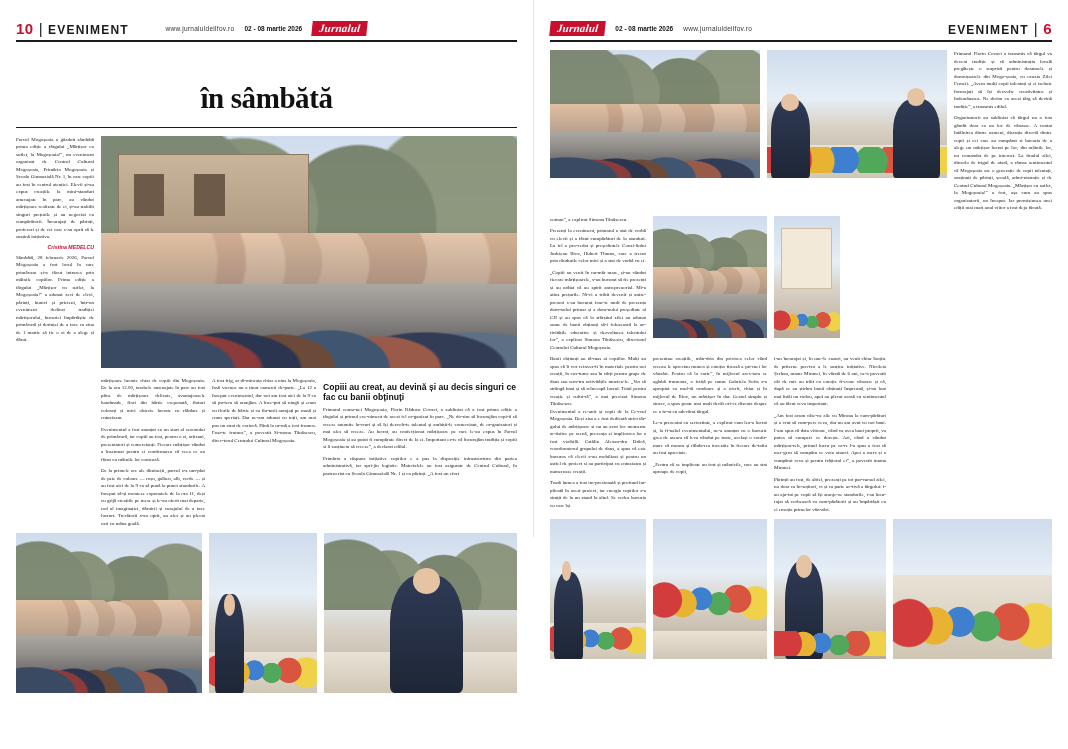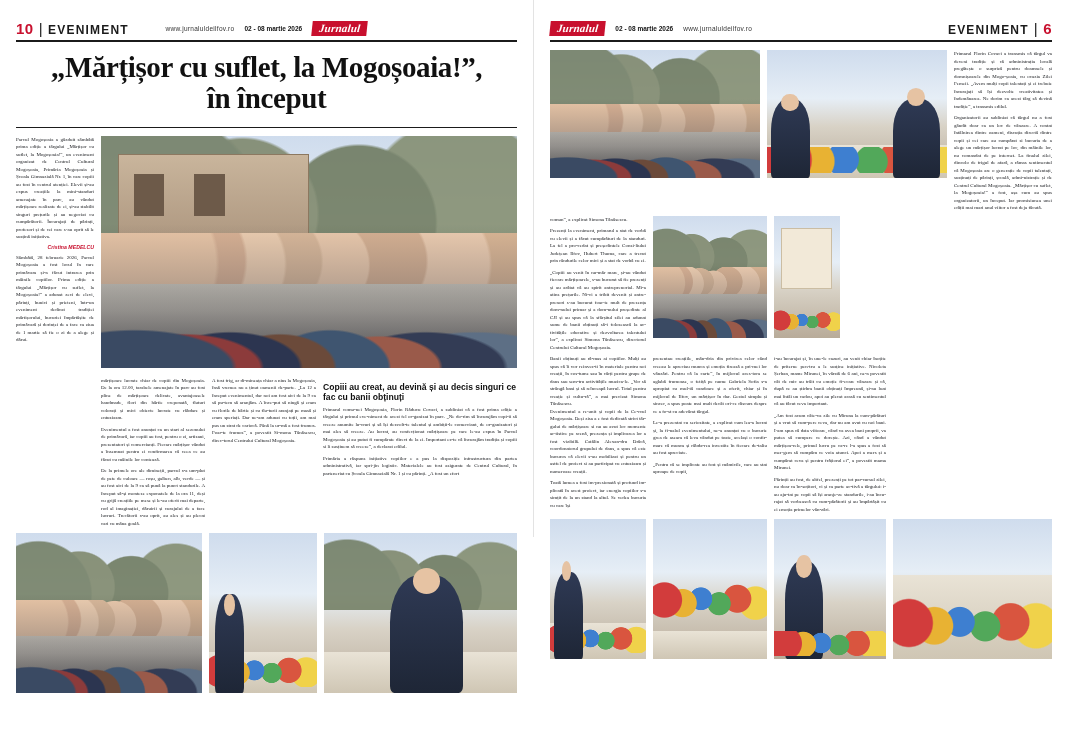--- a/index.html
+++ b/index.html
@@ -237,22 +237,22 @@
       </div>
       <div class="mast-center">
         <span class="mast-url">www.jurnaluldeilfov.ro</span>
         <span class="mast-date">02 - 08 martie 2026</span>
         <span class="logo">Jurnalul</span>
       </div>
     </div>
 
     <div class="headline">
       <h1>
-        <span>„Mărțișor cu suflet, la Mogoșoaia!”,</span><br>
-        <span>în început</span>
+        <br>
+        <span>în sâmbătă</span>
       </h1>
     </div>
     <div class="rule-thin"></div>
 
     <div class="cols" style="margin-top:8px;">
       <div class="col" style="width:78px;">
         <div class="body-text">Parcul Mogoșoaia a găzduit sâmbătă prima ediție a târgului „Mărțișor cu suflet, la Mogoșoaia!”, un eveniment organizat de Centrul Cultural Mogoșoaia, Primăria Mogoșoaia și Școala Gimnazială Nr. 1, în care copiii au fost în centrul atenției. Elevii și-au expus creațiile la mini-standuri amenajate în parc, au vândut mărțișoare realizate de ei, și-au stabilit singuri prețurile și au negociat cu cumpărătorii. Încurajați de părinți, profesori și de cei care s-au oprit să le susțină inițiativa.</div>
         <div class="byline">Cristina MEDELCU</div>
         <div class="body-text">Sâmbătă, 28 februarie 2026, Parcul Mogoșoaia a fost locul în care primăvara și-a făcut intrarea prin mâinile copiilor. Prima ediție a târgului „Mărțișor cu suflet, la Mogoșoaia!” a adunat zeci de elevi, părinți, bunici și prieteni, într-un eveniment dedicat tradiției mărtișorului, bucuriei împărtășite de primăvară și dorinței de a face ca ziua de 1 martie să fie o zi de a alege și dărui.</div>
       </div>

